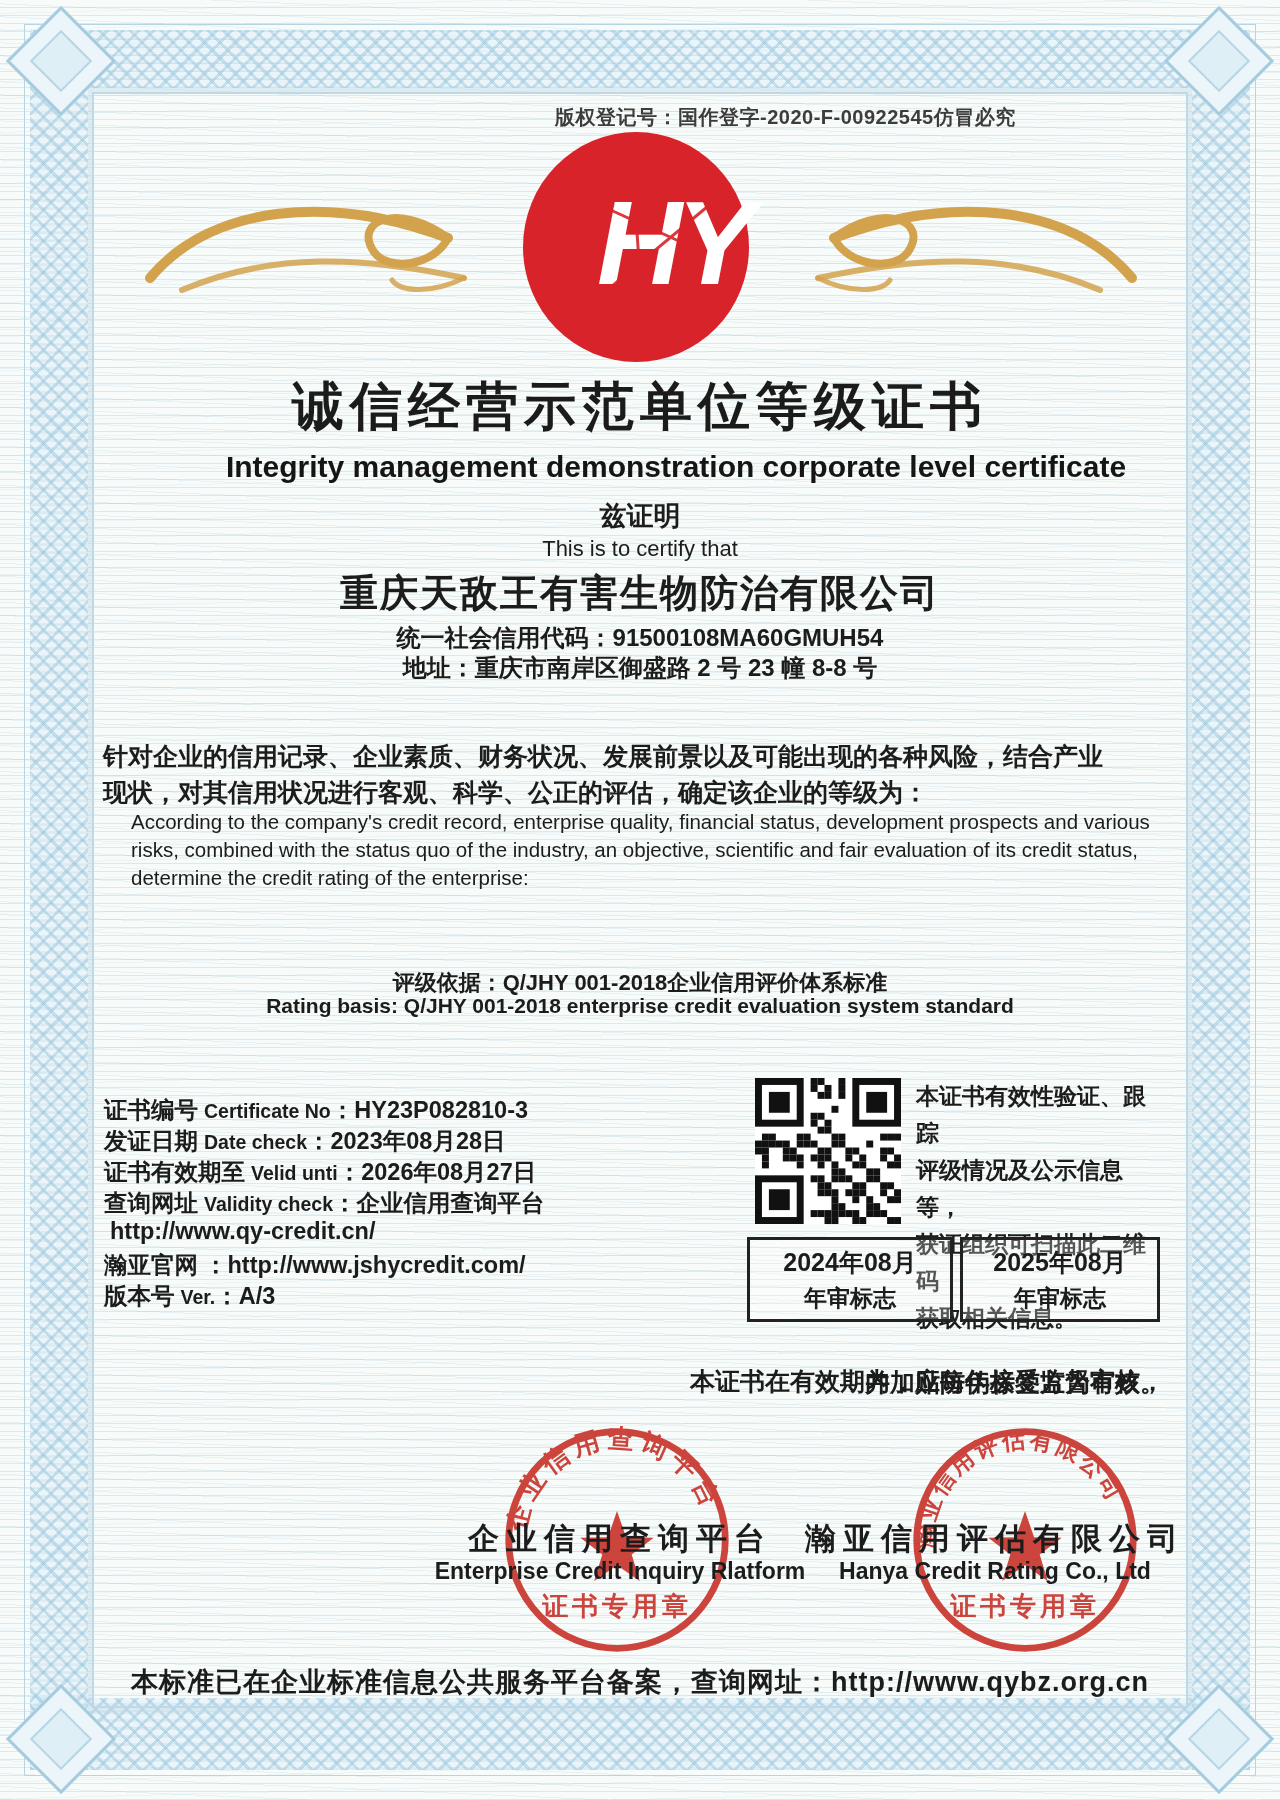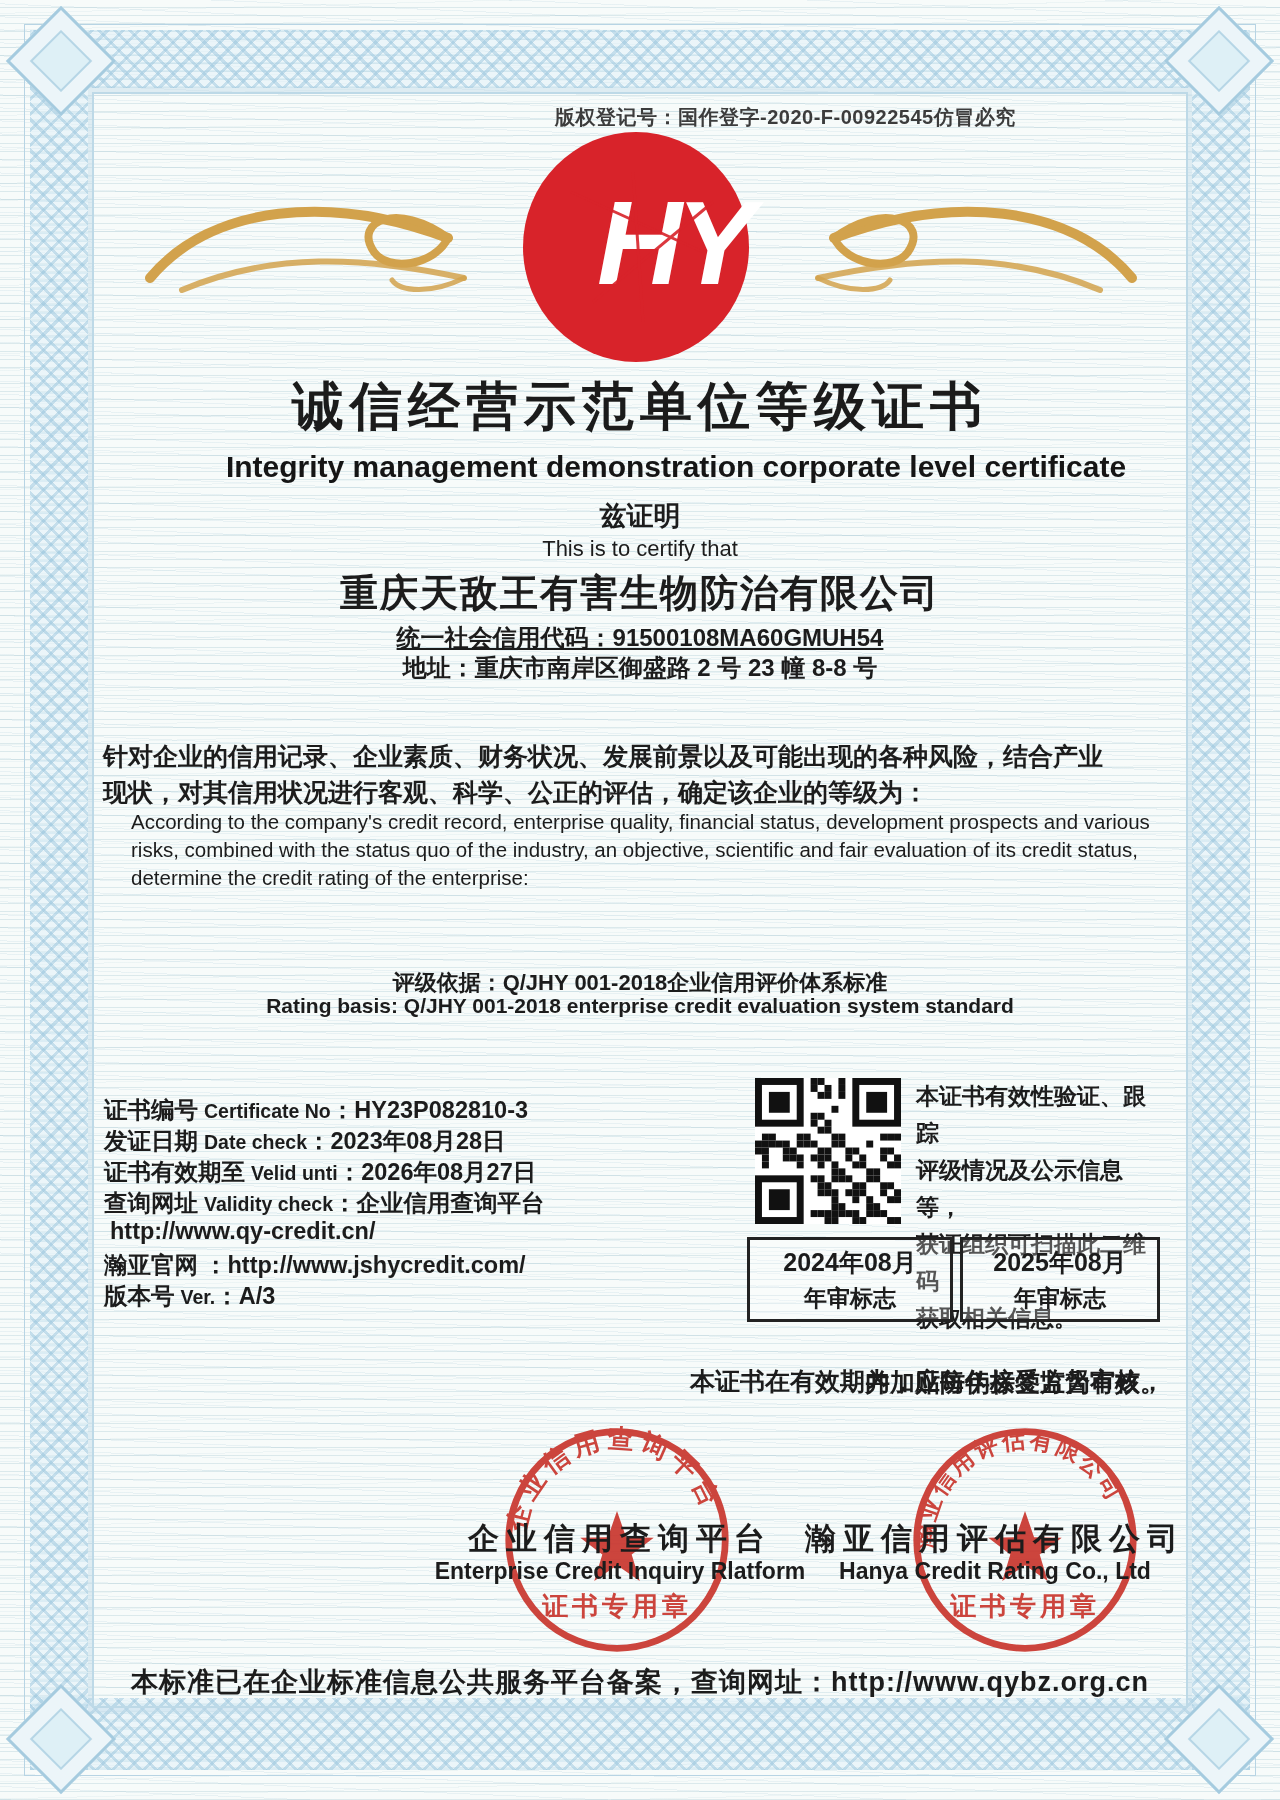--- a/index.html
+++ b/index.html
@@ -49,21 +49,21 @@
 
   .flourish{top:186px;width:340px;height:115px;}
   .flourish.left{left:142px;}
   .flourish.right{left:800px;transform:scaleX(-1);}
 
   .title{top:372px;font-size:52px;font-weight:bold;letter-spacing:6px;color:#1b1b1b;}
   .title-en{top:450px;font-size:30px;font-weight:bold;color:#151515;padding-left:36px;}
   .certify-cn{top:498px;font-size:27px;font-weight:bold;}
   .certify-en{top:536px;font-size:22px;font-weight:normal;}
   .company{top:568px;font-size:38px;font-weight:bold;letter-spacing:2px;text-align:center;}
-  .credit-code{top:622px;font-size:24px;font-weight:600;text-decoration:underline;}
+  .credit-code{top:622px;font-size:24px;font-weight:600;}
   .address{top:652px;font-size:24px;font-weight:600;}
 
   .para{left:103px;width:1076px;}
   .para-cn{font-size:25px;font-weight:600;line-height:36px;}
   .p-cn{top:738px;}
   .para-en{font-size:20.5px;line-height:28px;font-weight:500;}
   .p-en{top:808px;margin-left:28px;}
 
   .level{top:893px;font-size:58px;font-weight:bold;color:#d7262a;letter-spacing:2px;}
   .basis-cn{top:968px;font-size:22px;font-weight:bold;}

